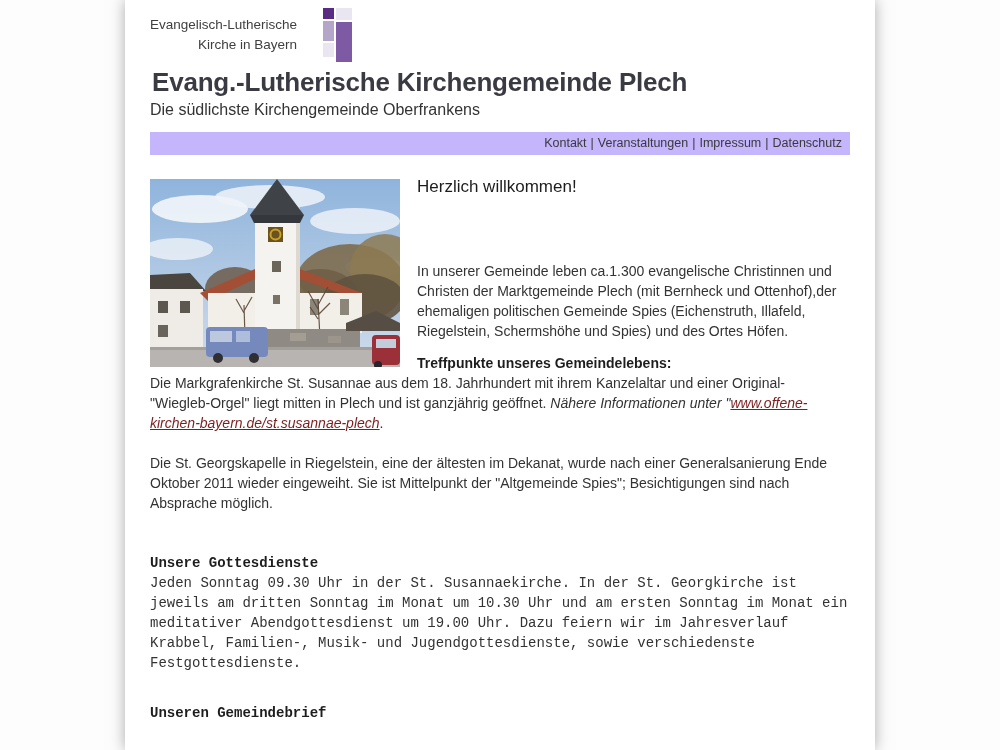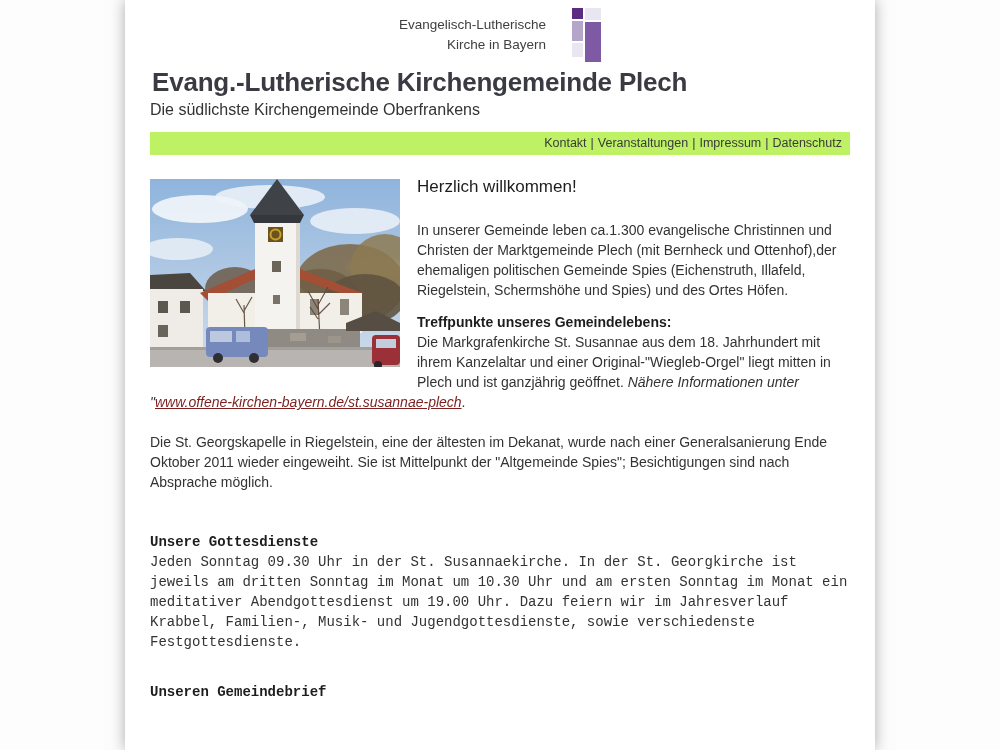--- a/index.html
+++ b/index.html
@@ -17,21 +17,21 @@
     width: 750px;
     height: 750px;
     margin: 0 auto;
     background: #ffffff;
     box-shadow: 0 0 14px rgba(90,90,90,0.5);
     position: relative;
   }
   header { padding: 8px 25px 0 25px; }
   .logo-row {
     display: flex;
-    justify-content: center;
+    justify-content: flex-start;
     align-items: flex-start;
     gap: 26px;
     min-height: 54px;
   }
   .logo-text {
     text-align: right;
     font-size: 13.5px;
     line-height: 1.45;
     color: #404040;
     margin-top: 7px;
@@ -48,21 +48,21 @@
     font-size: 26px;
     font-weight: bold;
     color: #3a3a42;
     margin: 5px 0 3px 2px;
     letter-spacing: -0.2px;
   }
   .subtitle { font-size: 16px; color: #333; margin: 0 0 13px 0; }
 
   nav {
     margin: 0 25px;
-    background: #bef264;
+    background: #c4b5fd;
     height: 23px;
     line-height: 23px;
     text-align: right;
     padding: 0 8px;
     font-size: 12.5px;
     color: #3a3a3a;
   }
   nav a { color: #3a3a3a; text-decoration: none; cursor: pointer; }
   nav .sep { color: #3a3a3a; margin: 0 4px; }
 
@@ -74,21 +74,21 @@
   }
   figure.photo {
     float: left;
     width: 250px;
     height: 188px;
     margin: 2px 17px 6px 0;
     padding: 0;
   }
   figure.photo svg { display: block; width: 250px; height: 188px; }
   h2.welcome { font-size: 17px; font-weight: normal; color: #1d1d1d; margin: 0; padding-left: 16px; }
-  p.intro { margin: 23px 0 0 0; }
+  p.intro { margin: 64px 0 0 0; }
   p.treff { margin: 12px 16px 0 0; }
   .section { margin: 0; font-family: Liberation Mono, monospace; }
   .section.gottesdienste { margin-top: 40px; }
   .section.gemeindebrief { margin-top: 30px; }
   strong.sec-h { color: #1d1d1d; }
   em { font-style: italic; }
   a.ext-link { color: #7b1e1e; text-decoration: underline; cursor: pointer; font-style: italic; }
 </style>
 </head>
 <body>

